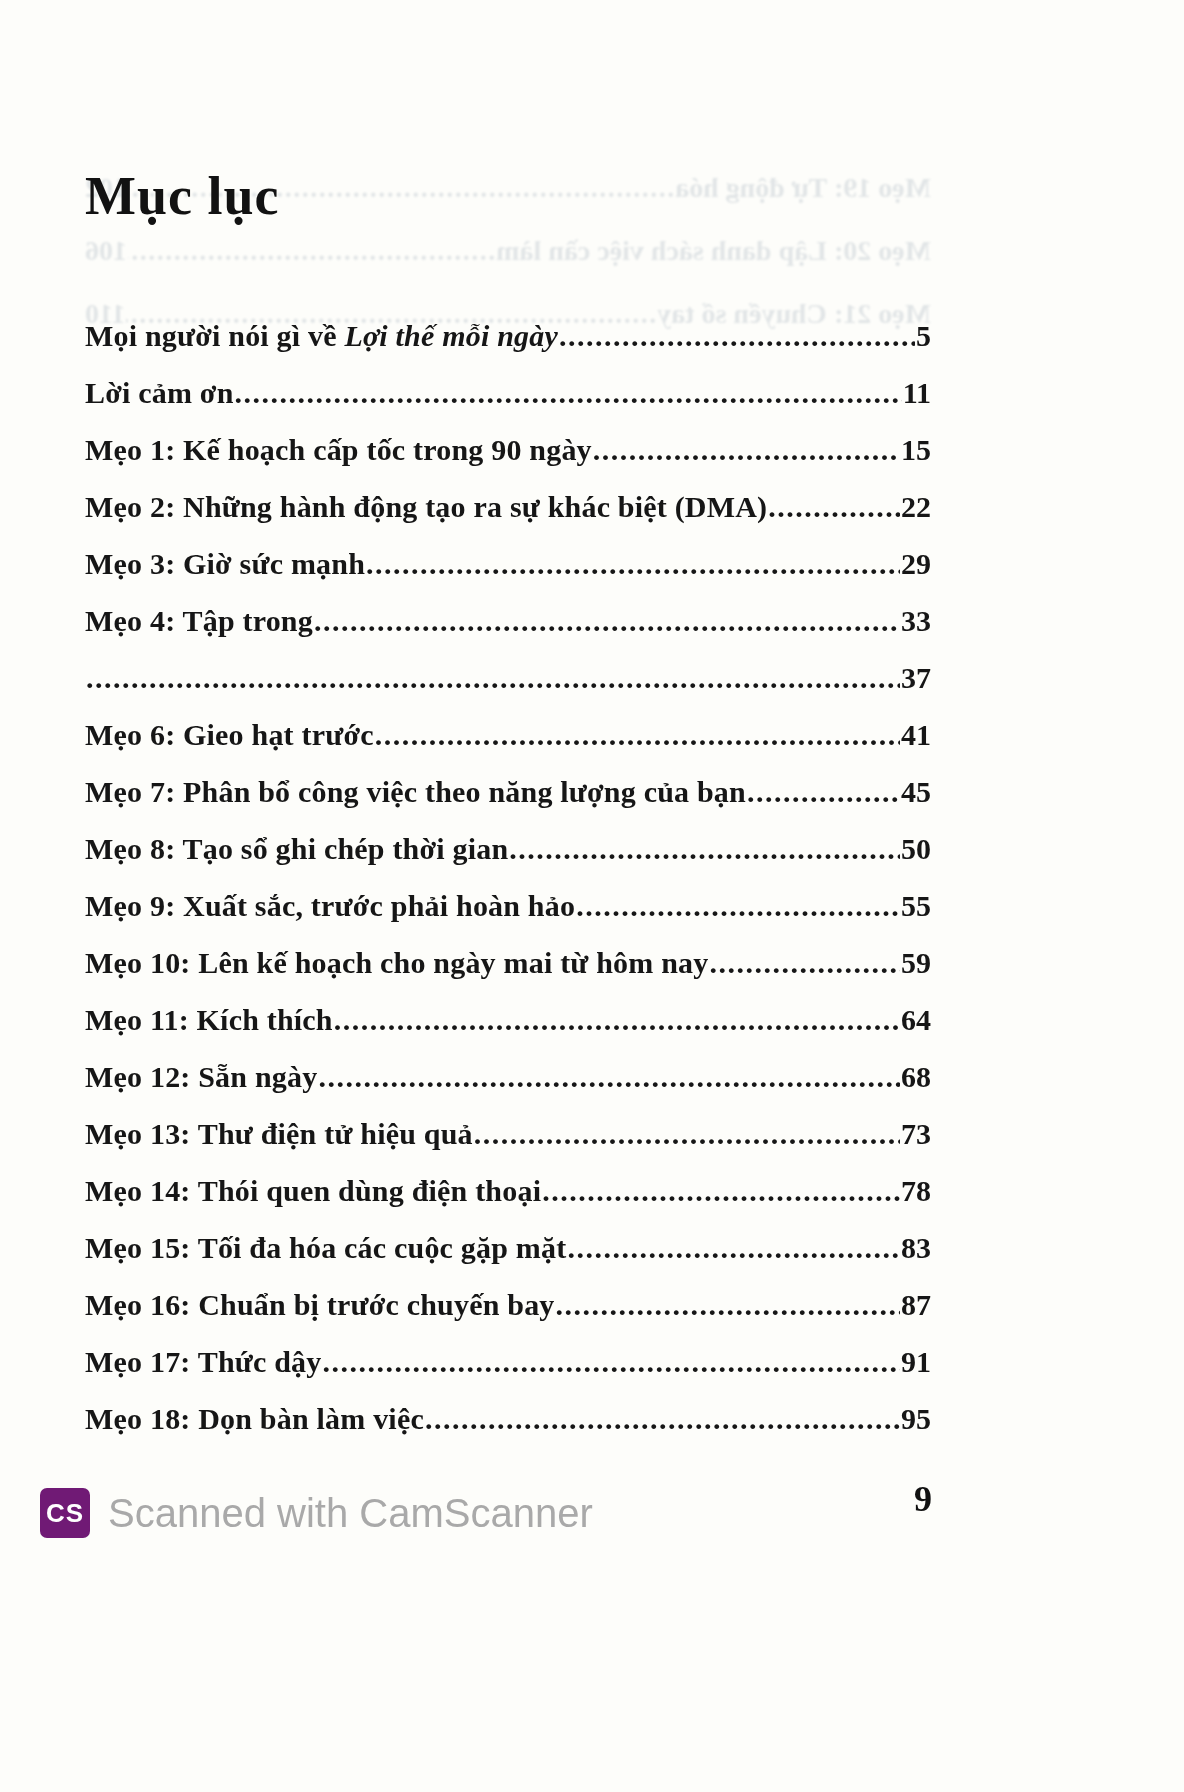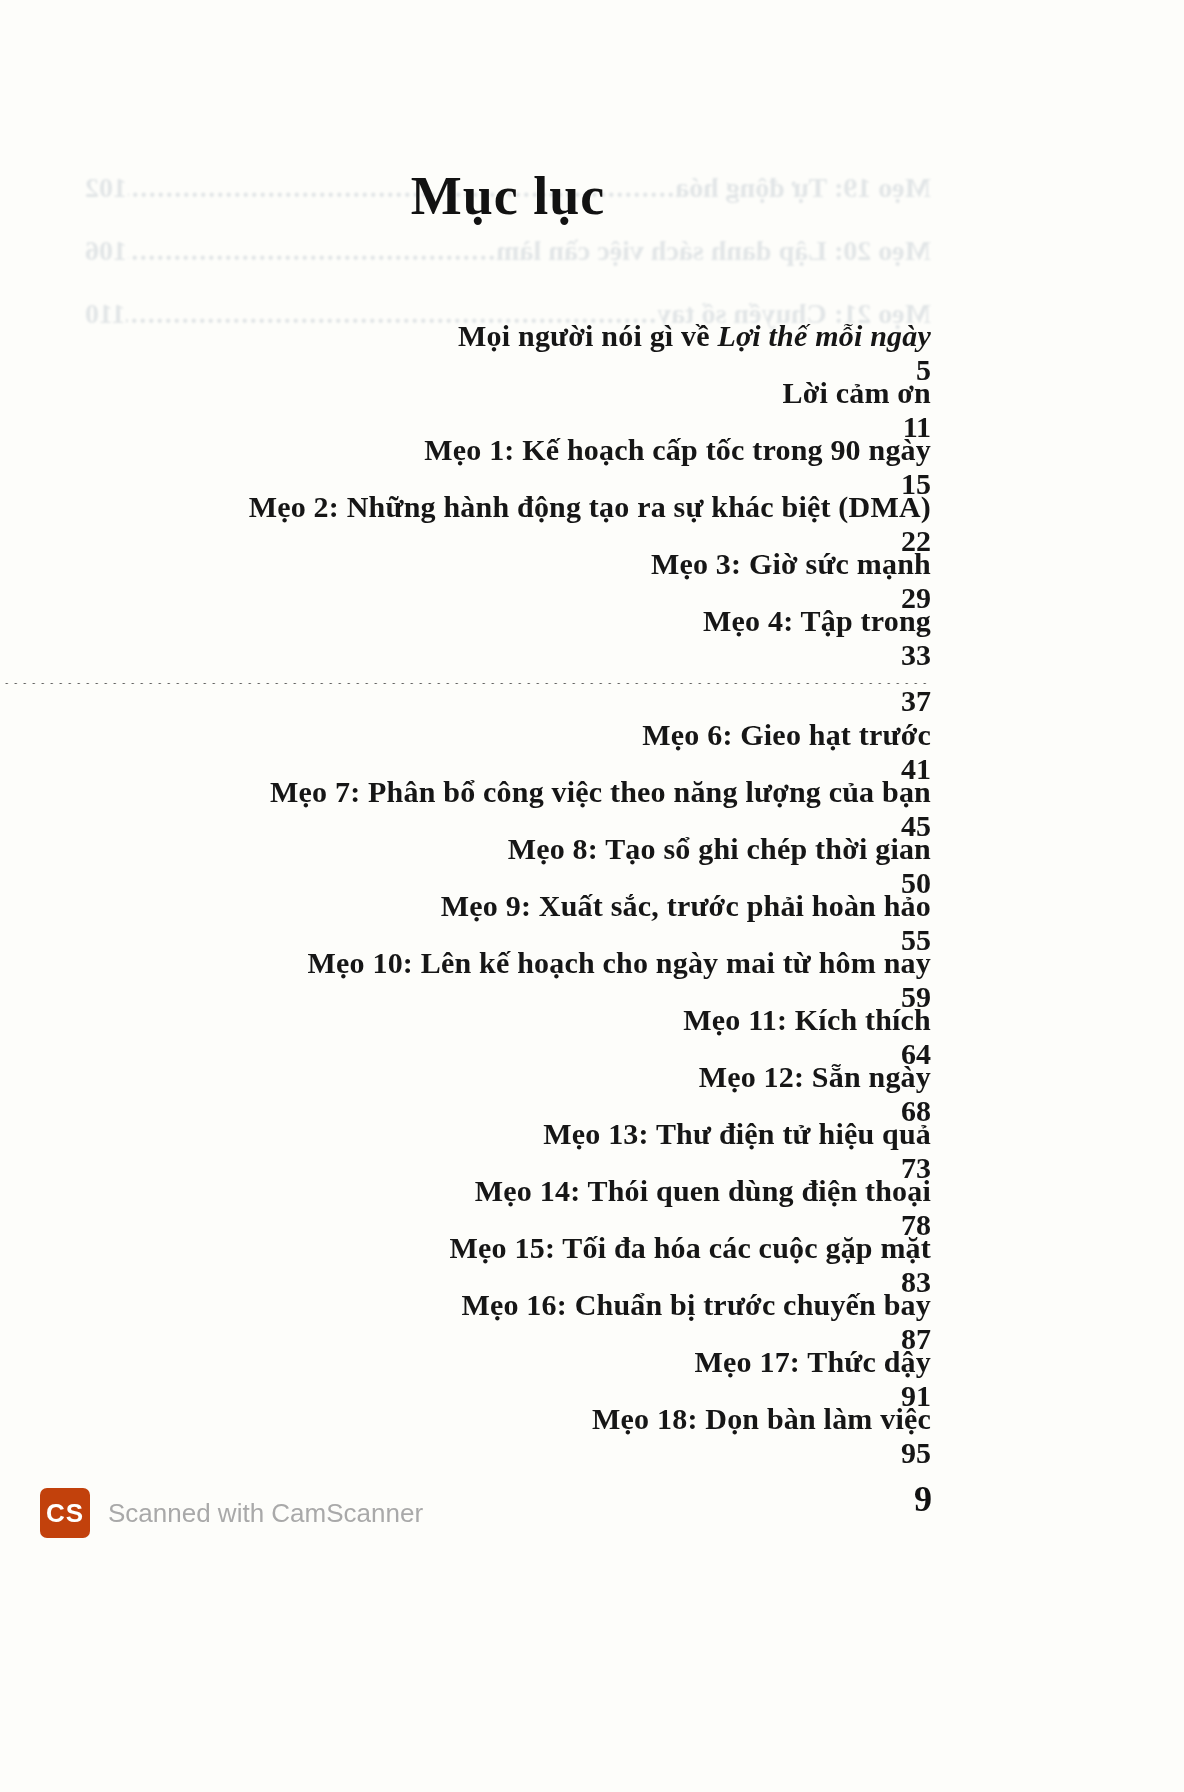--- a/index.html
+++ b/index.html
@@ -11,29 +11,29 @@
   }
   .page {
     position: absolute; inset: 0;
     background: #fdfdfa;
   }
   .content {
     position: absolute; left: 85px; top: 0; width: 846px;
   }
   .title {
     margin: 165px 0 0 0;
-    text-align: center;
+    text-align: left;
     font-size: 54px; font-weight: 700;
     color: #121212; letter-spacing: 1px;
   }
   .toc { margin-top: 92px; }
   .toc-row {
-    display: flex; align-items: flex-end;
+    display: flex; align-items: flex-start;
     height: 57px;
-    font-size: 30px; font-weight: 700; color: #161616; flex-direction: column;
+    font-size: 30px; font-weight: 700; color: #161616;
   }
   .toc-label { white-space: nowrap; letter-spacing: 0.2px; }
   .toc-label em { font-style: italic; }
   .toc-dots { flex: 1; overflow: hidden; white-space: nowrap; margin: 0 1px; }
   .toc-dots::after {
     content: "..........................................................................................................................................................................................";
     letter-spacing: 1.5px; font-weight: 700;
   }
   .toc-page { white-space: nowrap; }
 
@@ -51,29 +51,29 @@
     filter: blur(1.2px);
     white-space: nowrap;
   }
 
   .watermark {
     position: absolute; left: 40px; top: 1488px;
     display: flex; align-items: center; gap: 18px;
   }
   .cs-logo {
     width: 50px; height: 50px;
-    background: #c2410c; color: #ffffff;
+    background: #701a75; color: #ffffff;
     border-radius: 7px;
     display: flex; align-items: center; justify-content: center;
     font-family: "Liberation Sans", sans-serif;
     font-weight: 700; font-size: 26px; letter-spacing: 1px;
   }
   .wm-text {
     font-family: "Liberation Sans", sans-serif;
-    font-size: 26px; color: #a9a9a9;
+    font-size: 40px; color: #a9a9a9;
   }
   .page-number {
     position: absolute; right: 252px; top: 1478px;
     font-size: 36px; font-weight: 700; color: #111111;
   }
 </style>
 </head>
 <body>
 
 <div class="page">

